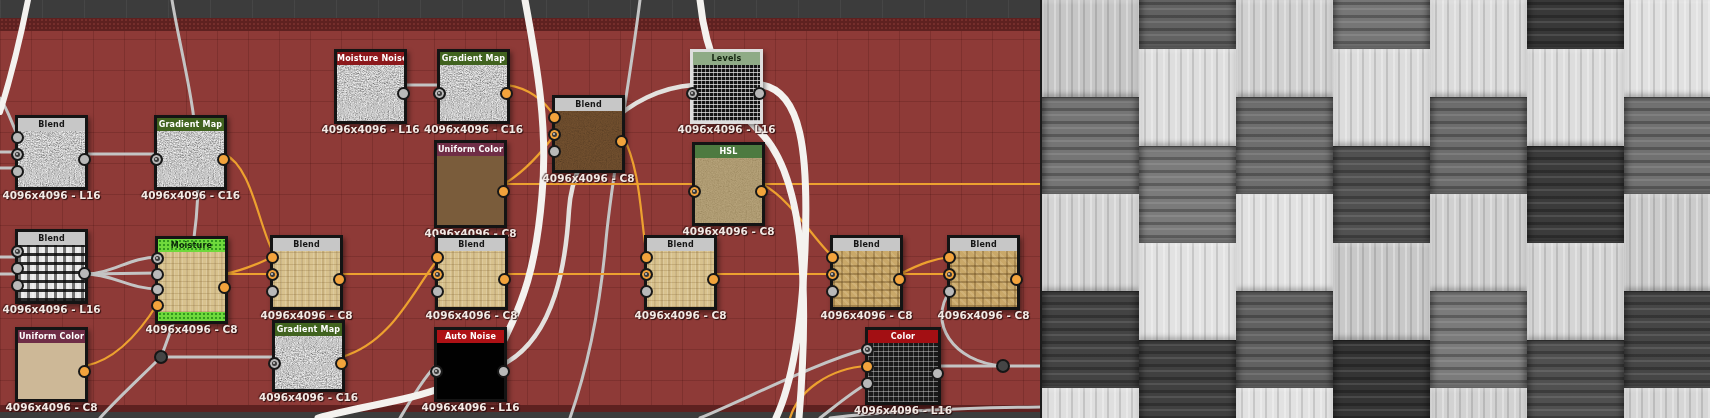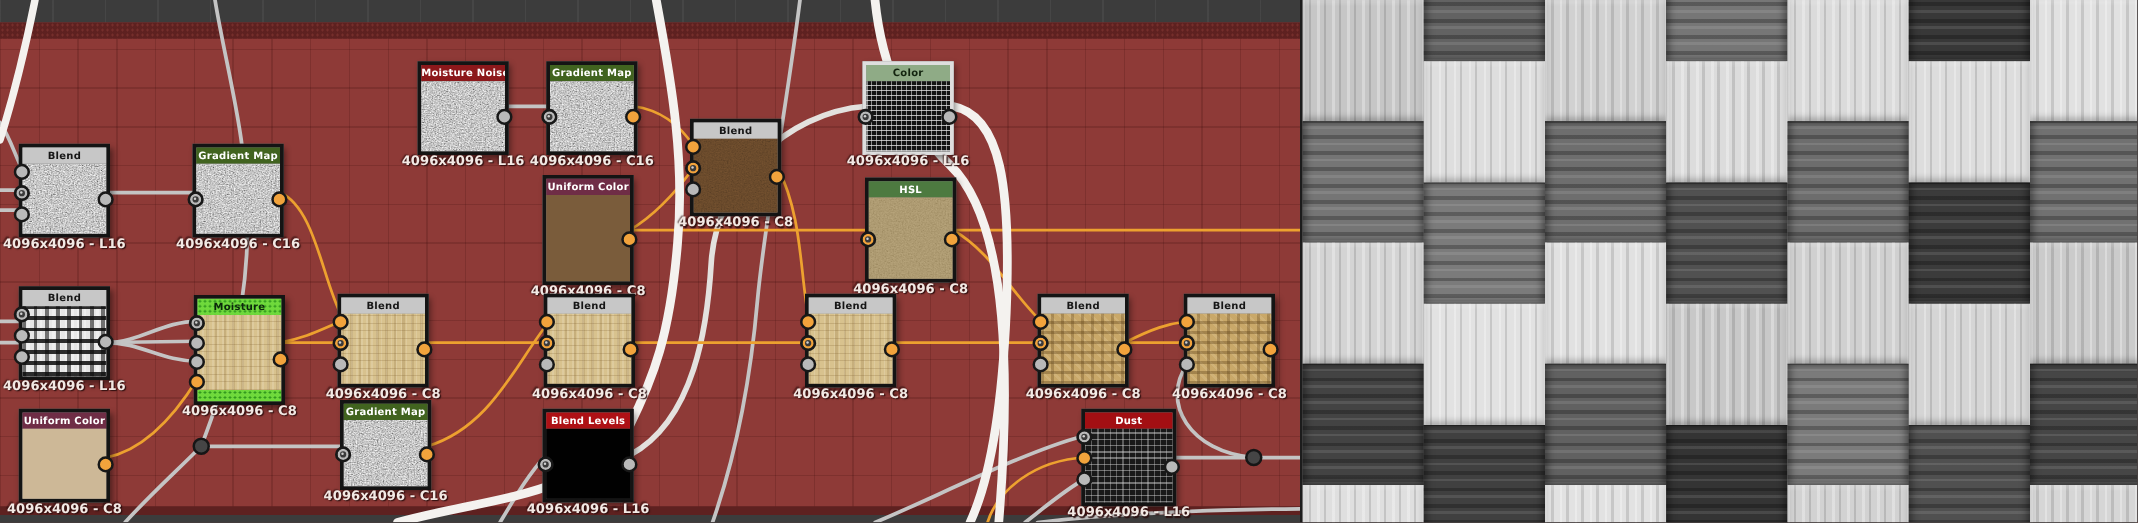--- a/index.html
+++ b/index.html
@@ -207,21 +207,21 @@
         <div class="pin or" style="left: 548px; top: 127.5px;"></div>
         <div class="pin g" style="left: 548px; top: 144.5px;"></div>
         <div class="pin o" style="left: 615px; top: 134.5px;"></div>
         <div class="node" style="left: 434px; top: 140px; width: 67px;">
           <div class="hdr" style="background:#6f2d46;color:#ffffff;">Uniform Color</div>
           <div class="body" style="height:69px;background:#7a5c3b;"></div>
         </div>
         <div class="nlabel" style="left: 407px; top: 227px; width: 127px;">4096x4096 - C8</div>
         <div class="pin o" style="left: 497px; top: 184.5px;"></div>
         <div class="node sel" style="left: 690px; top: 49px; width: 67px;">
-          <div class="hdr" style="background:#8fab86;color:#13240f;">Color</div>
+          <div class="hdr" style="background:#8fab86;color:#13240f;">Levels</div>
           <div class="body tx-meshfine" style="height:56px;"></div>
         </div>
         <div class="nlabel" style="left: 663px; top: 123px; width: 127px;">4096x4096 - L16</div>
         <div class="pin gr" style="left: 686px; top: 86.5px;"></div>
         <div class="pin g" style="left: 753px; top: 86.5px;"></div>
         <div class="node" style="left: 692px; top: 142px; width: 67px;">
           <div class="hdr" style="background:#4d7a40;color:#ffffff;">HSL</div>
           <div class="body tx-khaki" style="height:65px;">
             <svg class="noise-faint" viewBox="0 0 100 100" preserveAspectRatio="none">
               <rect x="0" y="0" width="100" height="100" filter="url(#fNoise)"></rect>
@@ -280,21 +280,21 @@
         <div class="node" style="left: 435px; top: 235px; width: 67px;">
           <div class="hdr" style="background:#c7c7c7;color:#161616;">Blend</div>
           <div class="body tx-fabric" style="height:56px;"></div>
         </div>
         <div class="nlabel" style="left: 408px; top: 309px; width: 127px;">4096x4096 - C8</div>
         <div class="pin o" style="left: 431px; top: 250.5px;"></div>
         <div class="pin or" style="left: 431px; top: 267.5px;"></div>
         <div class="pin g" style="left: 431px; top: 284.5px;"></div>
         <div class="pin o" style="left: 498px; top: 272.5px;"></div>
         <div class="node" style="left: 434px; top: 327px; width: 67px;">
-          <div class="hdr" style="background:#ae1115;color:#ffffff;">Blend Levels</div>
+          <div class="hdr" style="background:#ae1115;color:#ffffff;">Auto Noise</div>
           <div class="body" style="height:56px;background:#0d0d0d;">
             <svg class="noise-ov" viewBox="0 0 100 100" preserveAspectRatio="none">
               <rect x="0" y="0" width="100" height="100" filter="url(#fSpeck)"></rect>
             </svg>
           </div>
         </div>
         <div class="nlabel" style="left: 407px; top: 401px; width: 127px;">4096x4096 - L16</div>
         <div class="pin gr" style="left: 430px; top: 364.5px;"></div>
         <div class="pin g" style="left: 497px; top: 364.5px;"></div>
         <div class="node" style="left: 644px; top: 235px; width: 67px;">
@@ -309,21 +309,21 @@
         <div class="node" style="left: 830px; top: 235px; width: 67px;">
           <div class="hdr" style="background:#c7c7c7;color:#161616;">Blend</div>
           <div class="body tx-burlap" style="height:56px;"></div>
         </div>
         <div class="nlabel" style="left: 803px; top: 309px; width: 127px;">4096x4096 - C8</div>
         <div class="pin o" style="left: 826px; top: 250.5px;"></div>
         <div class="pin or" style="left: 826px; top: 267.5px;"></div>
         <div class="pin g" style="left: 826px; top: 284.5px;"></div>
         <div class="pin o" style="left: 893px; top: 272.5px;"></div>
         <div class="node" style="left: 865px; top: 327px; width: 70px;">
-          <div class="hdr" style="background:#a30f13;color:#ffffff;">Dust</div>
+          <div class="hdr" style="background:#a30f13;color:#ffffff;">Color</div>
           <div class="body tx-meshdark" style="height:59px;"></div>
         </div>
         <div class="nlabel" style="left: 838px; top: 404px; width: 130px;">4096x4096 - L16</div>
         <div class="pin gr" style="left: 861px; top: 342.5px;"></div>
         <div class="pin o" style="left: 861px; top: 359.5px;"></div>
         <div class="pin g" style="left: 861px; top: 376.5px;"></div>
         <div class="pin g" style="left: 931px; top: 366.5px;"></div>
         <div class="node" style="left: 947px; top: 235px; width: 67px;">
           <div class="hdr" style="background:#c7c7c7;color:#161616;">Blend</div>
           <div class="body tx-burlap" style="height:56px;"></div>

